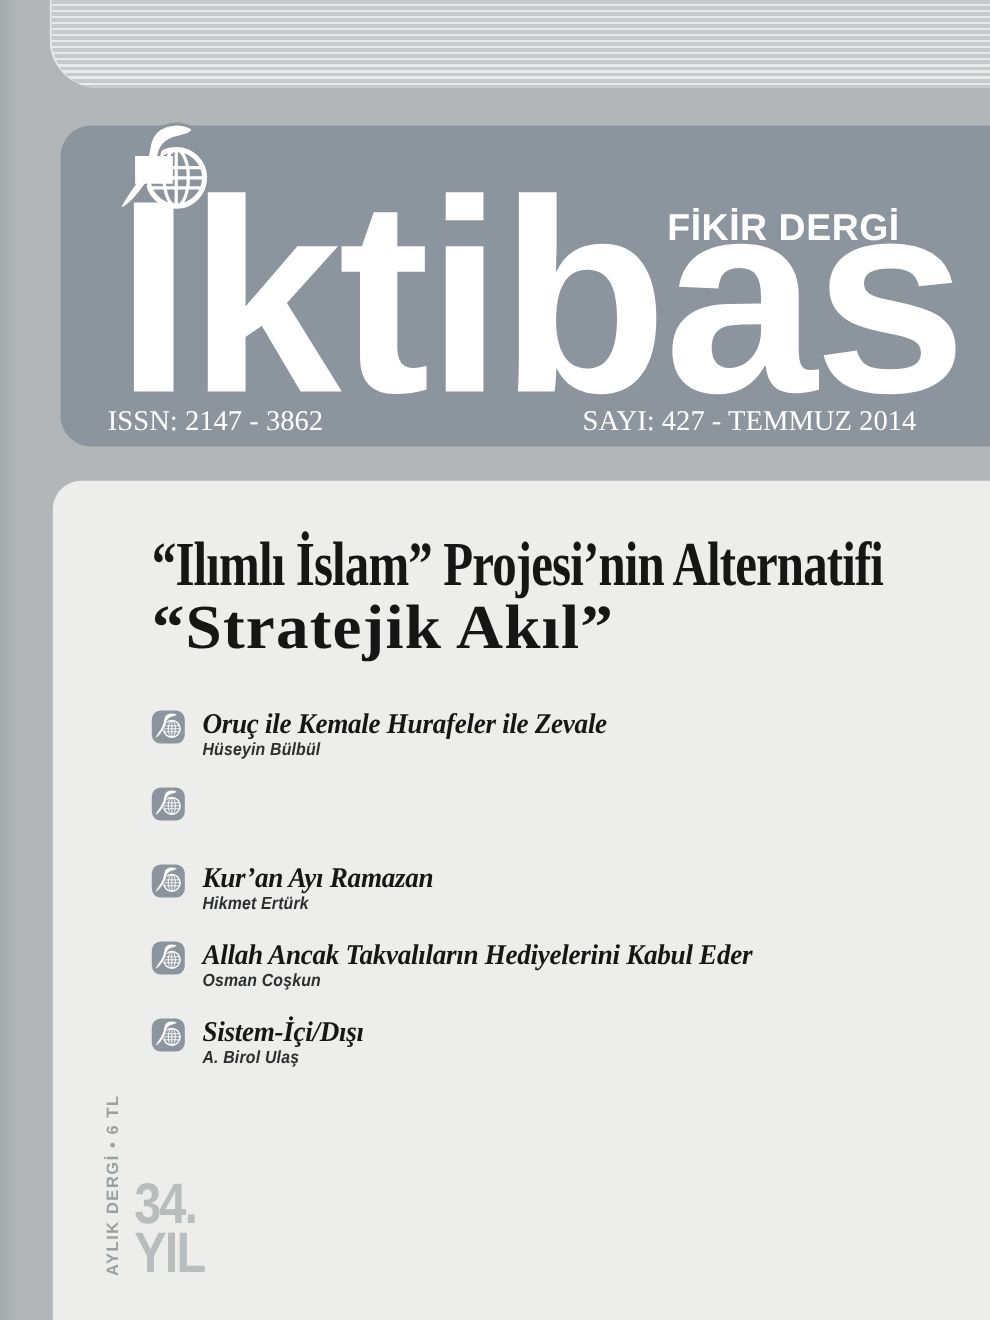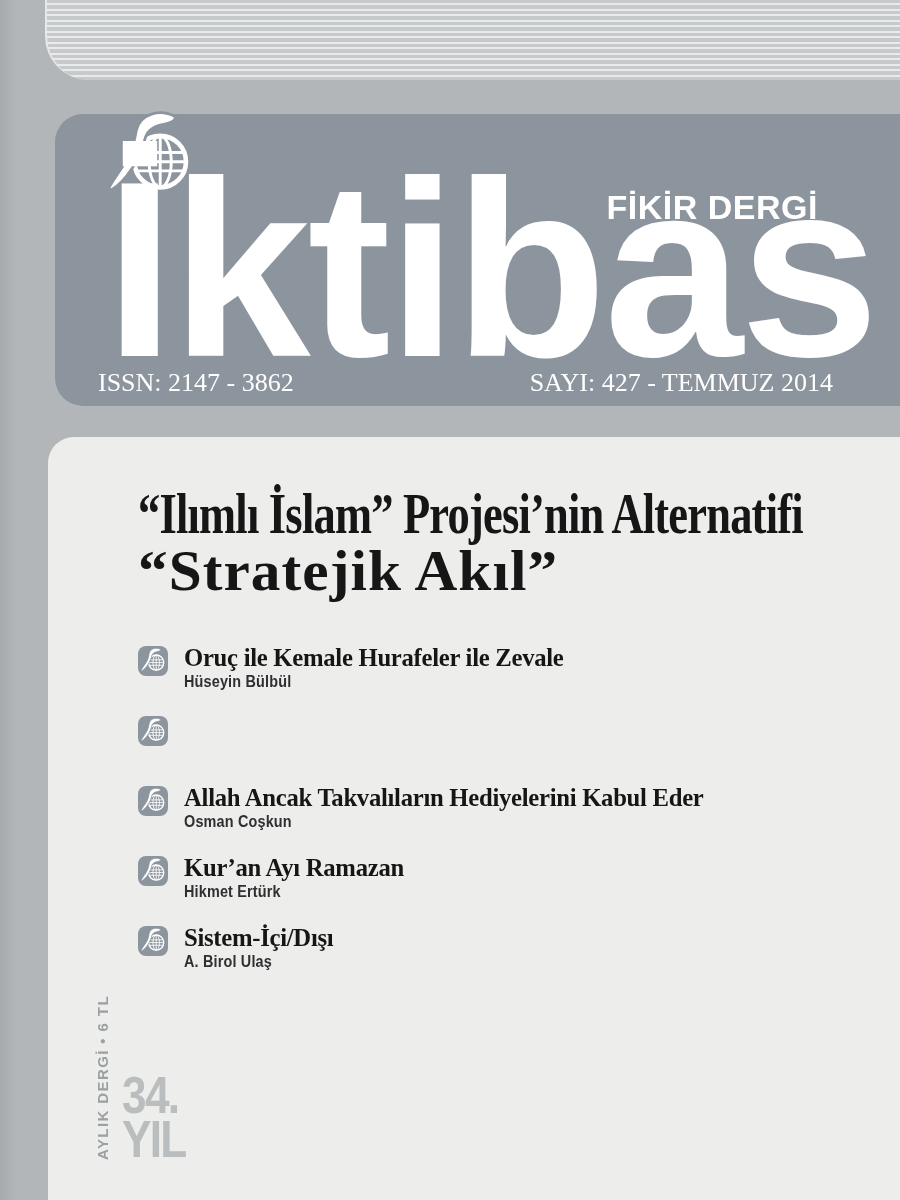--- a/index.html
+++ b/index.html
@@ -30,21 +30,21 @@
   .content{position:absolute;left:48px;top:437px;width:852px;height:763px;
     background:#edeeeb;border-radius:26px 0 0 0;padding-left:24px;}
 
   .headline{position:absolute;left:90px;top:48px;margin:0;
     font-family:"Liberation Serif",serif;font-weight:700;font-size:57px;
     line-height:57px;color:#161616;}
   .headline .hl-line{display:block;white-space:nowrap;transform-origin:left center;}
   .headline .l1{letter-spacing:-1px;transform:scaleX(.78);}
   .headline .l2{letter-spacing:1px;transform:scaleX(1.04);}
 
-  .articles{position:absolute;left:90px;top:207px;}
+  .articles{position:absolute;left:90px;top:207px;font-style:italic;}
   .article{display:flex;align-items:flex-start;gap:16px;height:70px;}
   .mini-logo{flex:none;width:30px;height:30px;margin-top:2px;border-radius:8px;
     background:#8c949d;display:flex;align-items:center;justify-content:center;}
   .mini-logo svg{width:27px;height:27px;}
   .atitle{display:block;font-family:"Liberation Serif",serif;font-weight:700;
     font-size:26px;line-height:27px;color:#161616;letter-spacing:-.3px;
     white-space:nowrap;transform:scaleX(.95);transform-origin:left center;}
   .aauthor{display:block;margin-top:2px;font-weight:700;font-size:16px;
     color:#2d2f31;letter-spacing:.2px;white-space:nowrap;
     transform:scaleX(.9);transform-origin:left center;}
@@ -118,34 +118,34 @@
       </div>
 
 
       <div class="article">
         <span class="mini-logo">
           <svg viewBox="0 0 100 100">
               <use href="#qg"></use>
             </svg>
           </span>
         <span>
-          <span class="atitle">Allah Ancak Takvalıların Hediyelerini Kabul Eder</span>
-          <span class="aauthor">Osman Coşkun</span>
+          <span class="atitle">Kur’an Ayı Ramazan</span>
+          <span class="aauthor">Hikmet Ertürk</span>
         </span>
       </div>
 
       <div class="article">
         <span class="mini-logo">
           <svg viewBox="0 0 100 100">
               <use href="#qg"></use>
             </svg>
           </span>
         <span>
-          <span class="atitle">Kur’an Ayı Ramazan</span>
-          <span class="aauthor">Hikmet Ertürk</span>
+          <span class="atitle">Allah Ancak Takvalıların Hediyelerini Kabul Eder</span>
+          <span class="aauthor">Osman Coşkun</span>
         </span>
       </div>
 
       <div class="article">
         <span class="mini-logo">
           <svg viewBox="0 0 100 100">
               <use href="#qg"></use>
             </svg>
           </span>
         <span>

